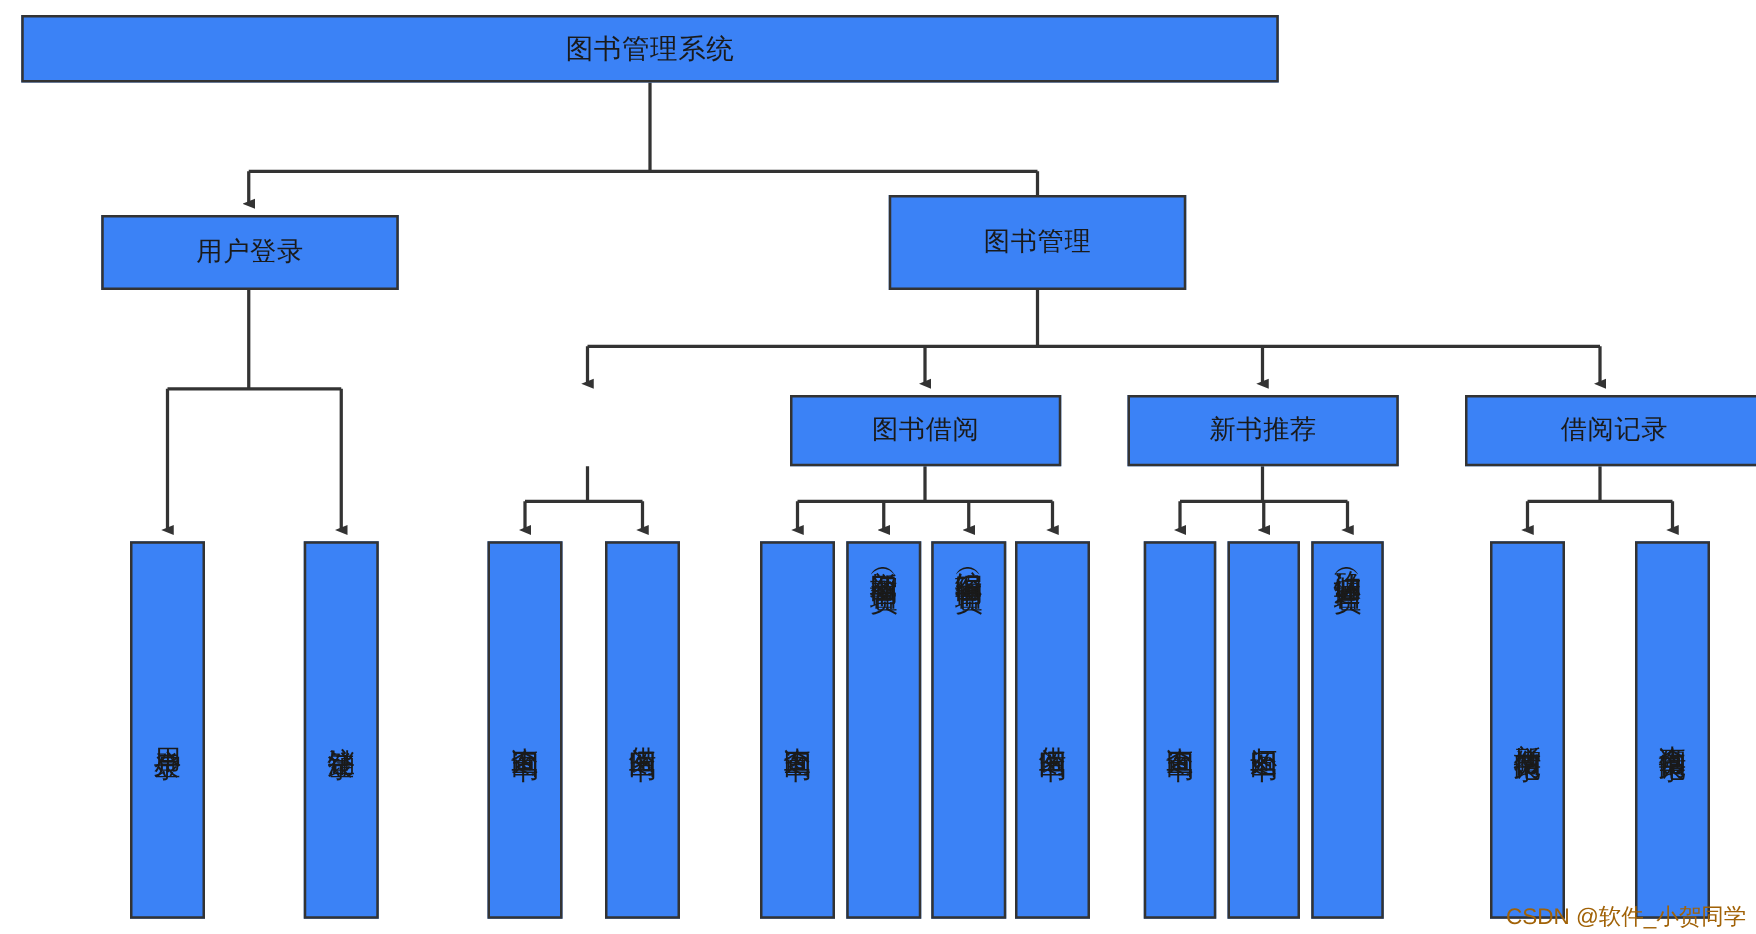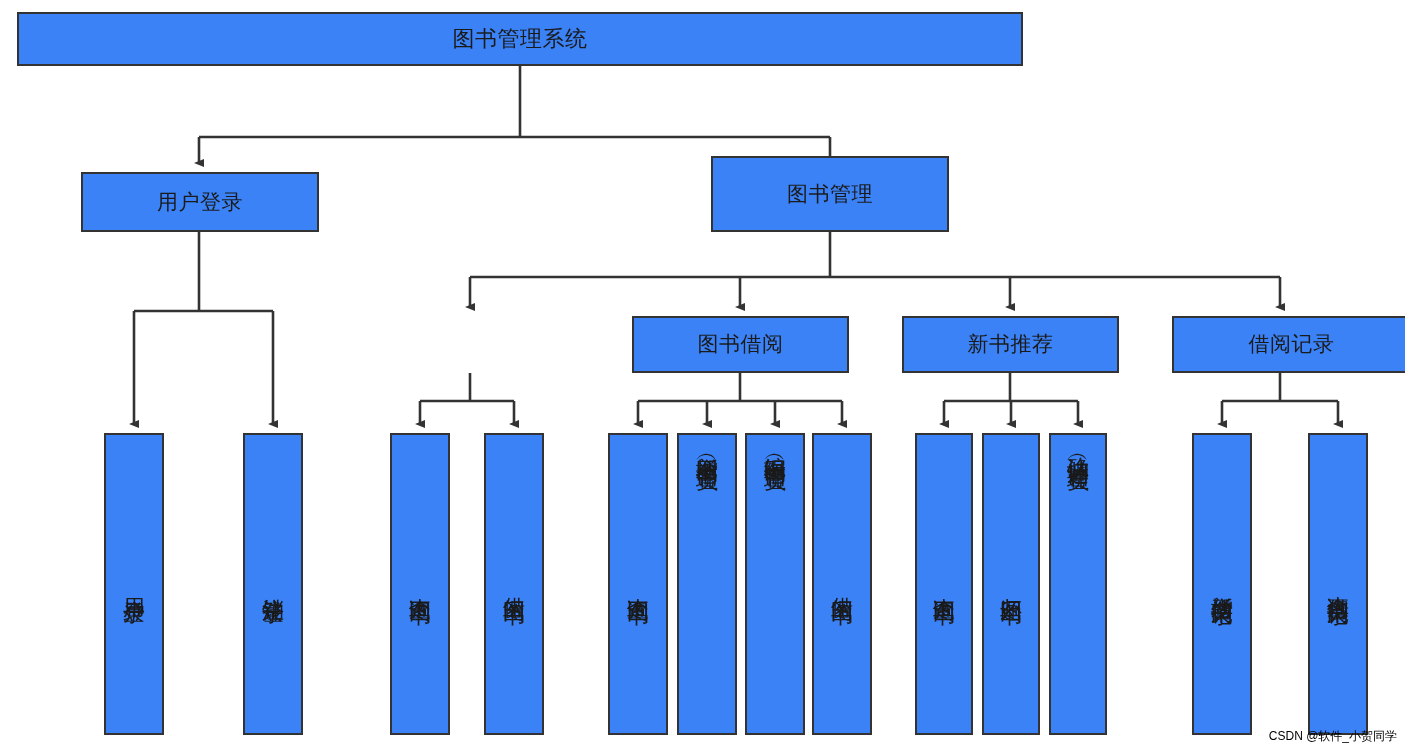--- a/index.html
+++ b/index.html
@@ -65,22 +65,22 @@
     white-space: nowrap;
   }
   .node.vert.centered {
     align-items: center;
     padding-top: 0;
   }
   .watermark {
     position: absolute;
     right: 8px;
     bottom: 2px;
-    font-size: 12px;
-    color: #000000;
+    font-size: 18px;
+    color: #a16207;
     white-space: nowrap;
     user-select: none;
   }
 </style>
 </head>
 <body>
 
 <div id="diagram-root">
 
   <svg class="edges" viewBox="0 0 1405 747" xmlns="http://www.w3.org/2000/svg">

